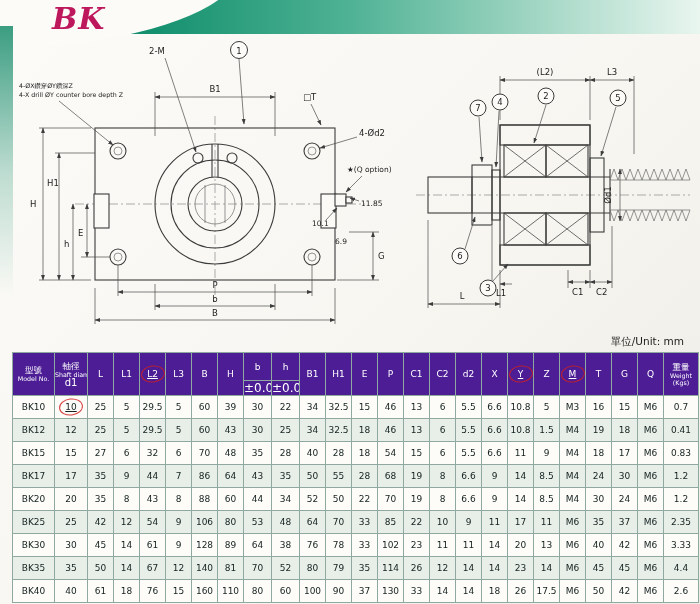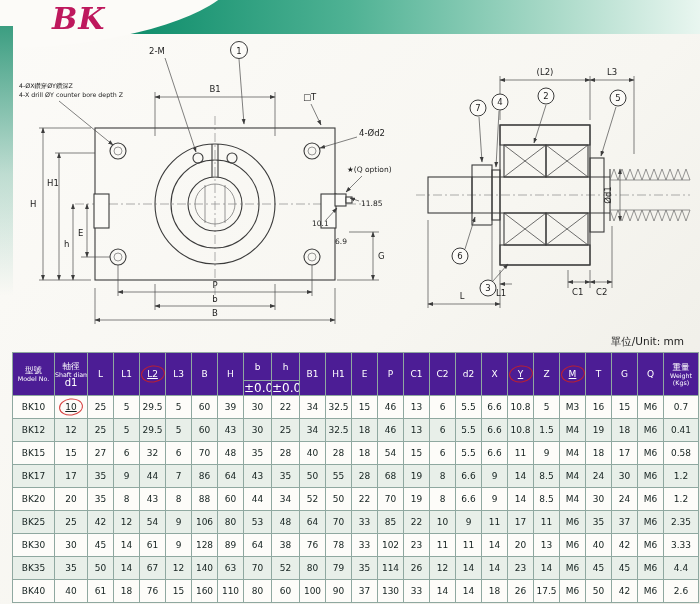--- a/index.html
+++ b/index.html
@@ -467,21 +467,21 @@
         <td>15</td>
         <td>6</td>
         <td>5.5</td>
         <td>6.6</td>
         <td>11</td>
         <td>9</td>
         <td>M4</td>
         <td>18</td>
         <td>17</td>
         <td>M6</td>
-        <td>0.58</td>
+        <td>0.83</td>
       </tr>
       <tr>
         <td class="model">BK17</td>
         <td>17</td>
         <td>35</td>
         <td>9</td>
         <td>44</td>
         <td>7</td>
         <td>86</td>
         <td>64</td>
@@ -585,21 +585,21 @@
         <td>3.33</td>
       </tr>
       <tr>
         <td class="model">BK35</td>
         <td>35</td>
         <td>50</td>
         <td>14</td>
         <td>67</td>
         <td>12</td>
         <td>140</td>
-        <td>63</td>
+        <td>81</td>
         <td>70</td>
         <td>52</td>
         <td>80</td>
         <td>79</td>
         <td>35</td>
         <td>114</td>
         <td>26</td>
         <td>12</td>
         <td>14</td>
         <td>14</td>

